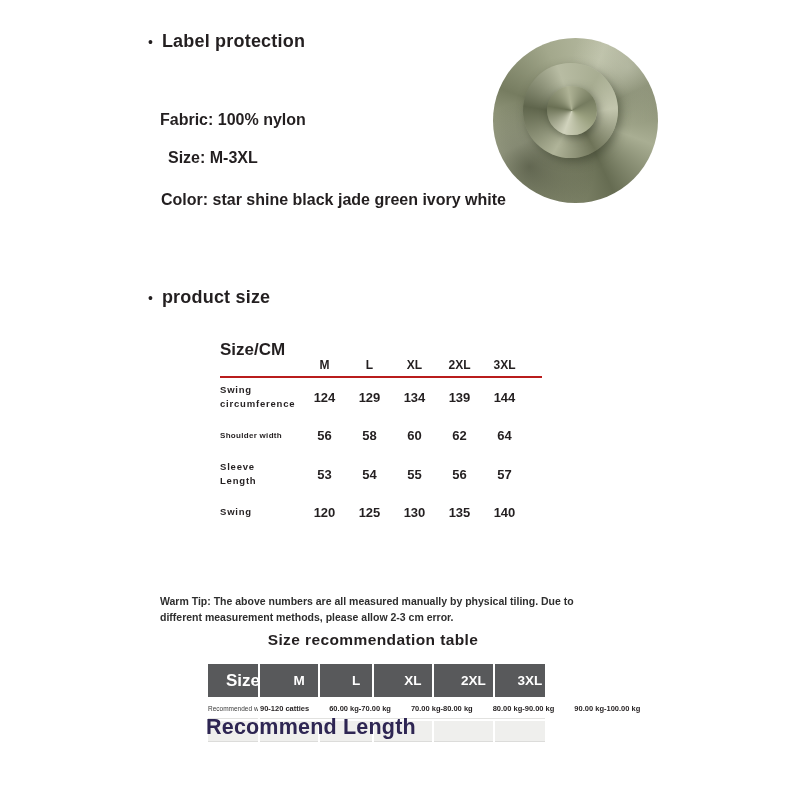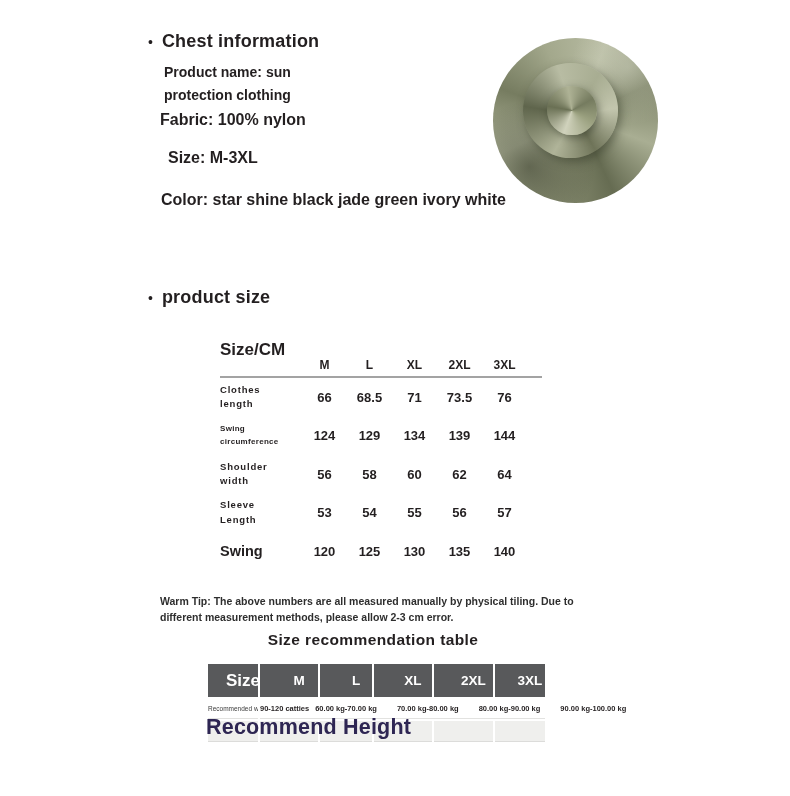--- a/index.html
+++ b/index.html
@@ -42,21 +42,21 @@
   .fabric-circle::after {
     content:""; position:absolute; left:33%; top:29%; width:30%; height:30%; border-radius:50%;
     background: conic-gradient(from 120deg,
       #9ba180 0deg, #d0d2bc 80deg, #6a7054 160deg, #aeb295 230deg, #757b5f 300deg, #9ba180 360deg);
     box-shadow: 2px 3px 8px rgba(50,55,38,.55);
   }
 
   
   .size-table { position:absolute; left:220px; top:340px; width:322px; }
   .st-row { display:grid; grid-template-columns:82px repeat(5,45px); align-items:center; height:38.5px; }
-  .st-header { height:38px; border-bottom:2px solid #a3a3a3; align-items:end; }
+  .st-header { height:38px; border-bottom:2px solid #b91c1c; align-items:end; }
   .st-corner { align-self:start; font-size:17px; font-weight:bold; }
   .st-col { text-align:center; font-size:12px; font-weight:bold; padding-bottom:4px; }
   .st-label { font-size:9.5px; font-weight:bold; letter-spacing:.8px; line-height:1.55; width:62px; }
   .st-row:nth-child(3) .st-label { font-size:8px; letter-spacing:.3px; }
   .st-row:nth-child(6) .st-label { font-size:14.5px; letter-spacing:0; width:80px; }
   .st-val { text-align:center; font-size:13px; font-weight:bold; }
 
   .warm-tip { position:absolute; left:160px; top:593px; width:452px;
     font-size:10.5px; font-weight:bold; line-height:1.55; color:#2e2e2e; }
 
@@ -67,37 +67,36 @@
     display:grid; grid-template-columns:50px 58px 52px 58px 59px 50px; grid-auto-rows:auto;
     column-gap:2px; row-gap:2px; background:#ffffff; }
   .rt-head { height:33px; background:#58595b; color:#ffffff; display:flex;
     align-items:center; justify-content:center; font-weight:bold; font-size:13.5px;padding-left:20px; }
   .rt-head.rt-size { font-size:17px; }
   .rt-weight-label { height:20px; display:flex; align-items:center; font-size:6.5px;
     color:#3a3a3a; white-space:nowrap; overflow:hidden; border-bottom:1px solid #e2e2e0; }
   .rt-weight-values { grid-column:2 / 7; height:20px; display:flex; align-items:center;
     font-size:7.5px; font-weight:bold; white-space:nowrap; border-bottom:1px solid #e2e2e0; }
   .rt-weight-values .wv { margin-right:20px; }
-  .rt-weight-values .wv:first-child { margin-right:6px; }
+  .rt-weight-values .wv:first-child { margin-right:20px; }
   .rt-empty { height:21px; background:#efefed; border-bottom:1px solid #dcdcda; }
 
   .recommend-height { position:absolute; left:206px; top:715px; font-size:21.5px;
     font-weight:bold; color:#2e2653; letter-spacing:.2px; }
 </style>
 </head>
 <body>
 
 <div class="canvas">
 
   <div class="sec-head head-label">
     <span class="bullet">•</span>
-    <span class="head-text">Chest information</span>
+    <span class="head-text">Label protection</span>
   </div>
 
-  <p class="info-line product-name">Product name: sun protection clothing</p>
   <p class="info-line fabric-line">Fabric: 100% nylon</p>
   <p class="info-line size-line">Size: M-3XL</p>
   <p class="info-line color-line">Color: star shine black jade green ivory white</p>
 
   <div class="fabric-circle"></div>
 
   <div class="sec-head head-psize">
     <span class="bullet">•</span>
     <span class="head-text">product size</span>
   </div>
@@ -105,28 +104,20 @@
   <div class="size-table">
     <div class="st-row st-header">
       <div class="st-corner">Size/CM</div>
       <div class="st-col">M</div>
       <div class="st-col">L</div>
       <div class="st-col">XL</div>
       <div class="st-col">2XL</div>
       <div class="st-col">3XL</div>
     </div>
 
-    <div class="st-row">
-      <div class="st-label">Clothes length</div>
-      <div class="st-val">66</div>
-      <div class="st-val">68.5</div>
-      <div class="st-val">71</div>
-      <div class="st-val">73.5</div>
-      <div class="st-val">76</div>
-    </div>
 
     <div class="st-row">
       <div class="st-label">Swing circumference</div>
       <div class="st-val">124</div>
       <div class="st-val">129</div>
       <div class="st-val">134</div>
       <div class="st-val">139</div>
       <div class="st-val">144</div>
     </div>
 
@@ -180,15 +171,15 @@
     </div>
 
     <div class="rt-empty"></div>
     <div class="rt-empty"></div>
     <div class="rt-empty"></div>
     <div class="rt-empty"></div>
     <div class="rt-empty"></div>
     <div class="rt-empty"></div>
   </div>
 
-  <div class="recommend-height">Recommend Height</div>
+  <div class="recommend-height">Recommend Length</div>
 
 </div>
 
 </body></html>

